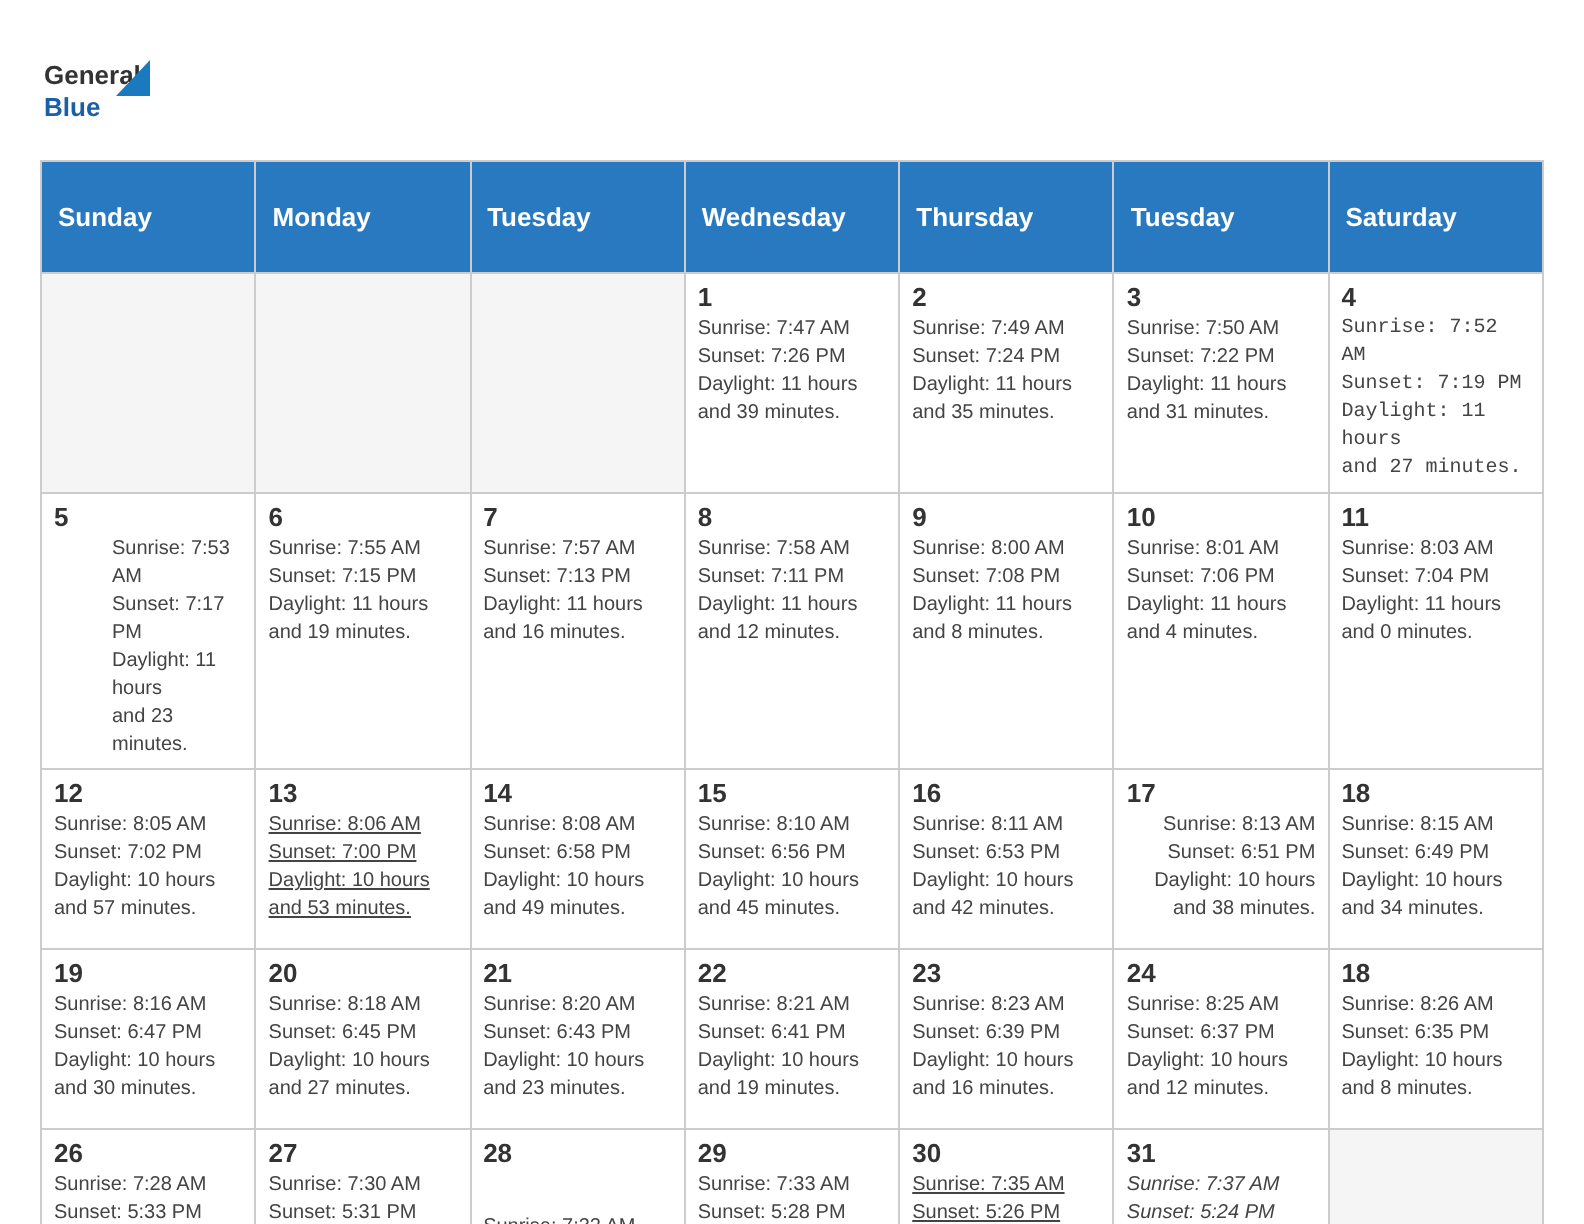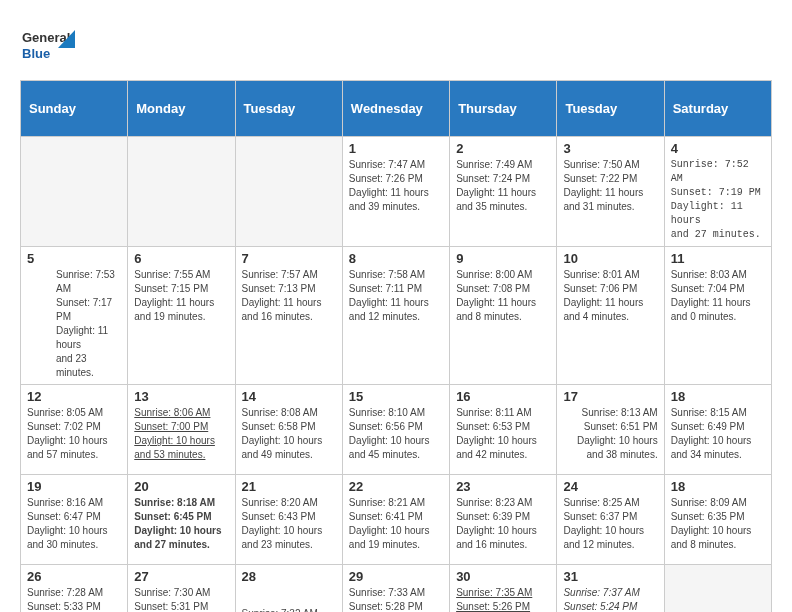--- a/index.html
+++ b/index.html
@@ -239,21 +239,21 @@
       <tr>
         <td>
           <div class="day-number">19</div>
           <div class="day-info" style="white-space: pre-line;">Sunrise: 8:16 AM
 Sunset: 6:47 PM
 Daylight: 10 hours
 and 30 minutes.</div>
         </td>
         <td>
           <div class="day-number">20</div>
-          <div class="day-info" style="white-space: pre-line; font-weight: bold;">Sunrise: 8:18 AM
+          <div class="day-info" style="white-space: pre-line;">Sunrise: 8:18 AM
 Sunset: 6:45 PM
 Daylight: 10 hours
 and 27 minutes.</div>
         </td>
         <td>
           <div class="day-number">21</div>
           <div class="day-info" style="white-space: pre-line;">Sunrise: 8:20 AM
 Sunset: 6:43 PM
 Daylight: 10 hours
 and 23 minutes.</div>
@@ -274,21 +274,21 @@
         </td>
         <td>
           <div class="day-number">24</div>
           <div class="day-info" style="white-space: pre-line;">Sunrise: 8:25 AM
 Sunset: 6:37 PM
 Daylight: 10 hours
 and 12 minutes.</div>
         </td>
         <td>
           <div class="day-number">18</div>
-          <div class="day-info" style="white-space: pre-line;">Sunrise: 8:09 AM
+          <div class="day-info" style="white-space: pre-line;">Sunrise: 8:26 AM
 Sunset: 6:35 PM
 Daylight: 10 hours
 and 8 minutes.</div>
         </td>
       </tr>
       <tr>
         <td>
           <div class="day-number">26</div>
           <div class="day-info" style="white-space: pre-line;">Sunrise: 7:28 AM
 Sunset: 5:33 PM

